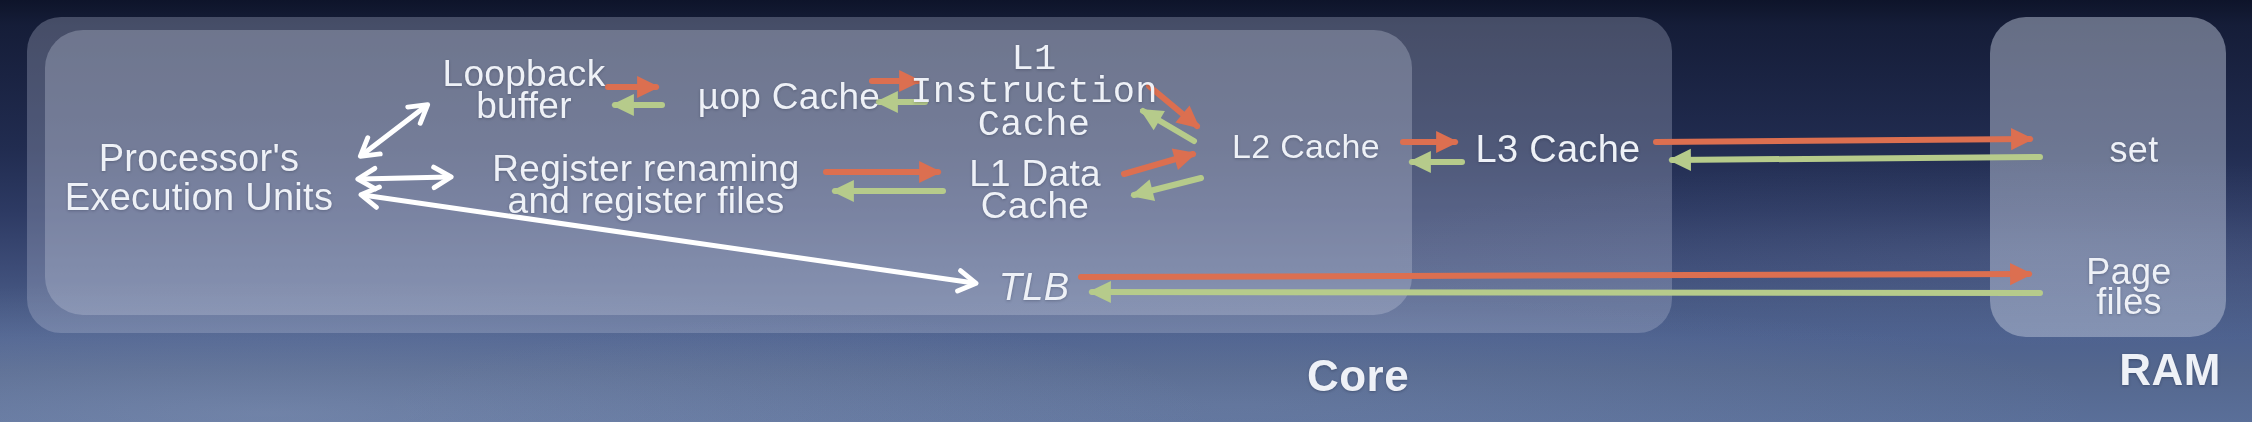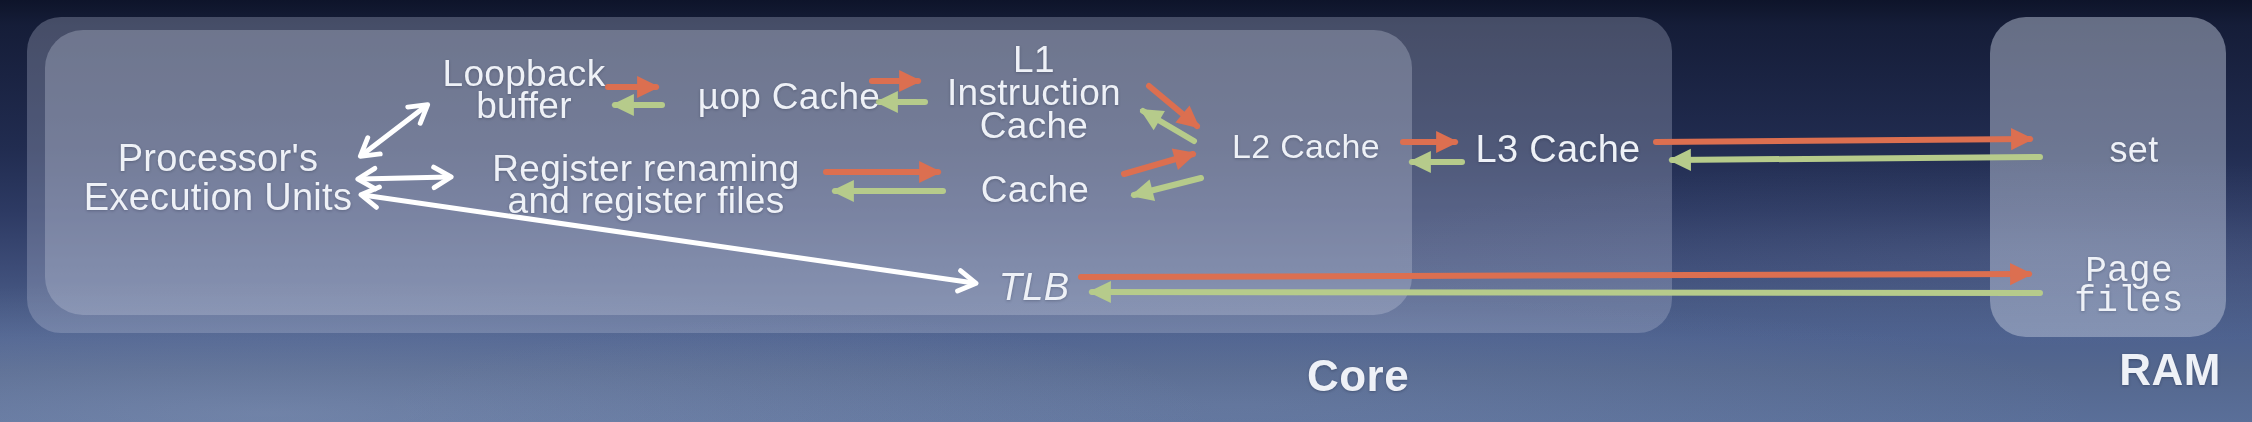--- a/index.html
+++ b/index.html
@@ -42,31 +42,31 @@
     transform:translate(-50%,-50%);
     color:var(--label-text,#eef1f7);
     font-size:37px;
     line-height:33px;
     text-align:center;
     white-space:nowrap;
     letter-spacing:0.3px;
     text-shadow:0 1px 3px rgba(10,15,35,0.25);
   }
   .node span{display:block;}
-  .n-eu{left:218px;top:178px;font-size:38px;line-height:39px;}
+  .n-eu{left:199px;top:178px;font-size:38px;line-height:39px;}
   .n-loopback{left:524px;top:90px;line-height:32px;}
   .n-uop{left:757px;top:96px;margin-left:32px;}
-  .n-l1i{left:1034px;top:92px;}
+  .n-l1i{left:1034px;top:92px;font-family:Liberation Mono, monospace;}
   .n-regren{left:646px;top:185px;line-height:32px;}
   .n-l1d{left:1035px;top:190px;line-height:32px;}
   .n-l2{left:1306px;top:146px;font-size:34px;}
   .n-l3{left:1558px;top:149px;font-size:38px;}
   .n-tlb{left:1034px;top:287px;font-size:38px;font-style:italic;}
   .n-ws{left:2134px;top:150px;font-size:36px;line-height:34px;}
-  .n-pt{left:2129px;top:287px;font-size:36px;line-height:30px;font-family:Liberation Mono, monospace;}
+  .n-pt{left:2129px;top:287px;font-size:36px;line-height:30px;}
   .container-label{
     position:absolute;
     transform:translate(-50%,-50%);
     color:var(--label-text,#f2f4f9);
     font-size:44px;
     font-weight:bold;
     letter-spacing:0.5px;
     white-space:nowrap;
     text-shadow:0 1px 3px rgba(10,15,35,0.3);
   }
@@ -151,20 +151,21 @@
     <span>Instruction</span>
     <span>Cache</span>
   </div>
 
   <div class="node n-regren">
     <span>Register renaming</span>
     <span>and register files</span>
   </div>
 
   <div class="node n-l1d">
+    <span>L1 Data</span>
     <span>Cache</span>
   </div>
 
   <div class="node n-l2">
     <span>L2 Cache</span>
   </div>
 
   <div class="node n-l3">
     <span>L3 Cache</span>
   </div>

